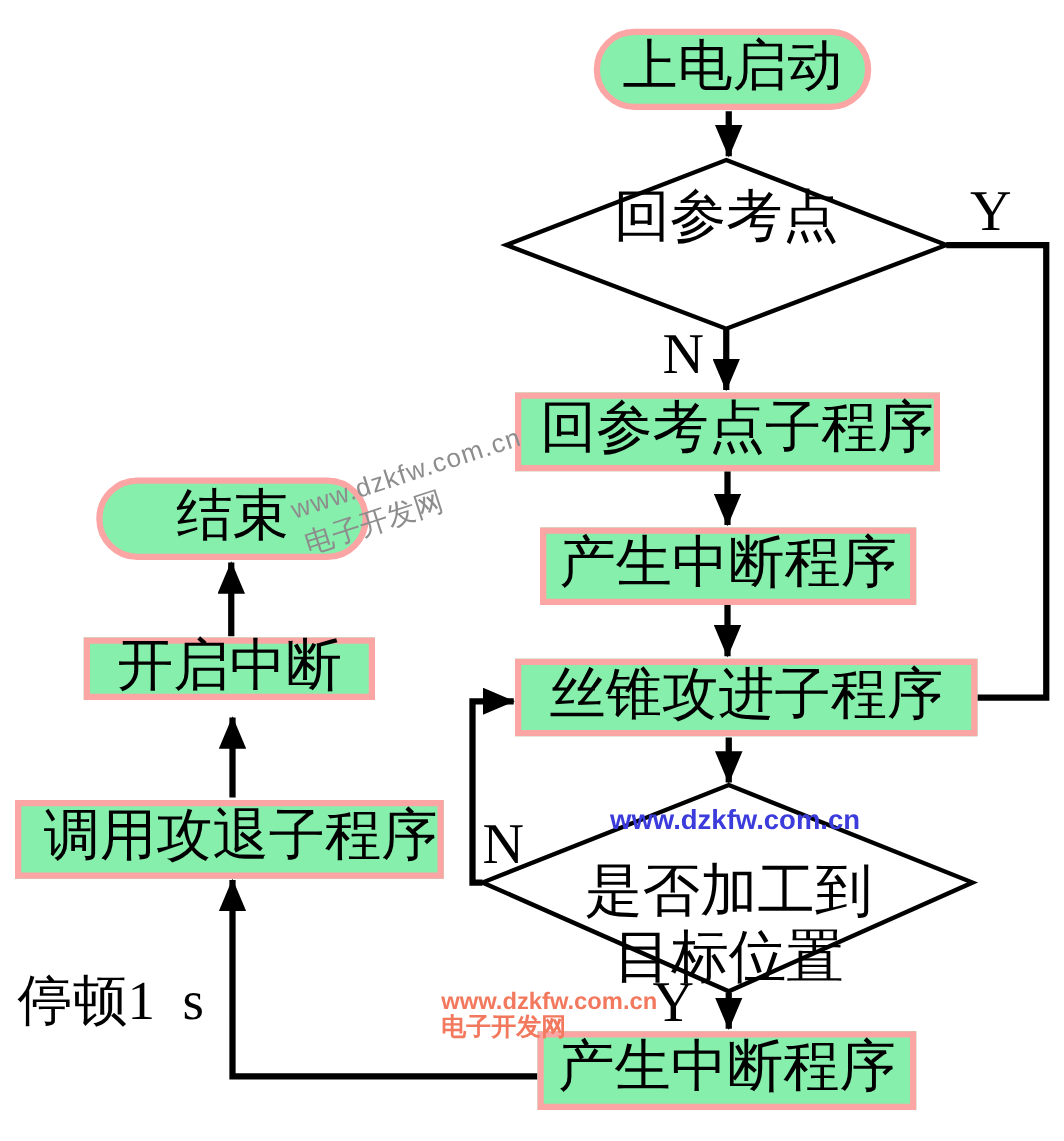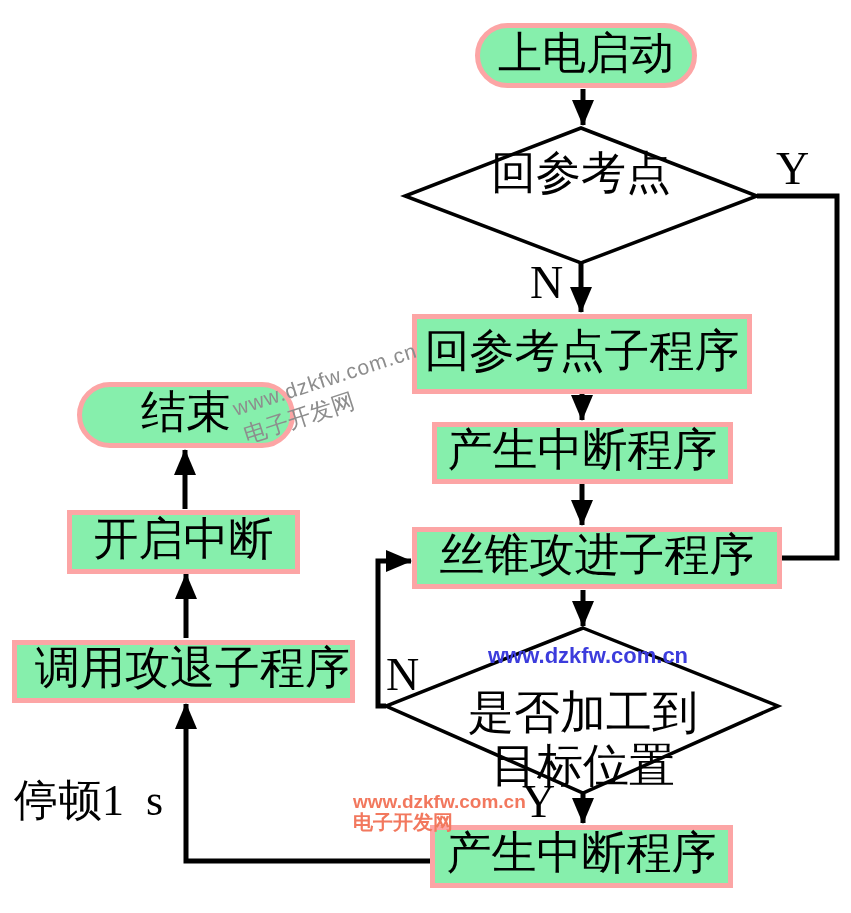--- a/index.html
+++ b/index.html
@@ -63,36 +63,36 @@
     </g>
   </svg>
 
   <div class="pbox term" style="left:475px;top:23px;width:222px;height:65px;font-size:44px;">
     <span>上电启动</span>
   </div>
   <div class="pbox term" style="left:77px;top:382px;width:218px;height:66px;">
     <span>结束</span>
   </div>
 
-  <div class="pbox" style="left:412px;top:314px;width:340px;height:80px;">
+  <div class="pbox" style="left:412px;top:314px;width:340px;height:63px;justify-content:flex-end;">
     <span>回参考点子程序</span>
   </div>
   <div class="pbox" style="left:432px;top:422px;width:301px;height:62px;">
     <span>产生中断程序</span>
   </div>
   <div class="pbox" style="left:412px;top:527px;width:370px;height:62px;">
     <span>丝锥攻进子程序</span>
   </div>
   <div class="pbox" style="left:430px;top:825px;width:303px;height:63px;">
     <span>产生中断程序</span>
   </div>
   <div class="pbox" style="left:12px;top:640px;width:343px;height:63px;justify-content:flex-end;">
     <span>调用攻退子程序</span>
   </div>
-  <div class="pbox" style="left:67px;top:510px;width:233px;height:64px;">
+  <div class="pbox" style="left:67px;top:510px;width:233px;height:50px;">
     <span>开启中断</span>
   </div>
 
   <div class="dtext" style="left:431px;top:147px;width:300px;">
     <div>回参考点</div>
   </div>
   <div class="dtext" style="left:420px;top:686px;width:326px;font-size:46px;line-height:53px;">
     <div>是否加工到</div>
     <div>目标位置</div>
   </div>

